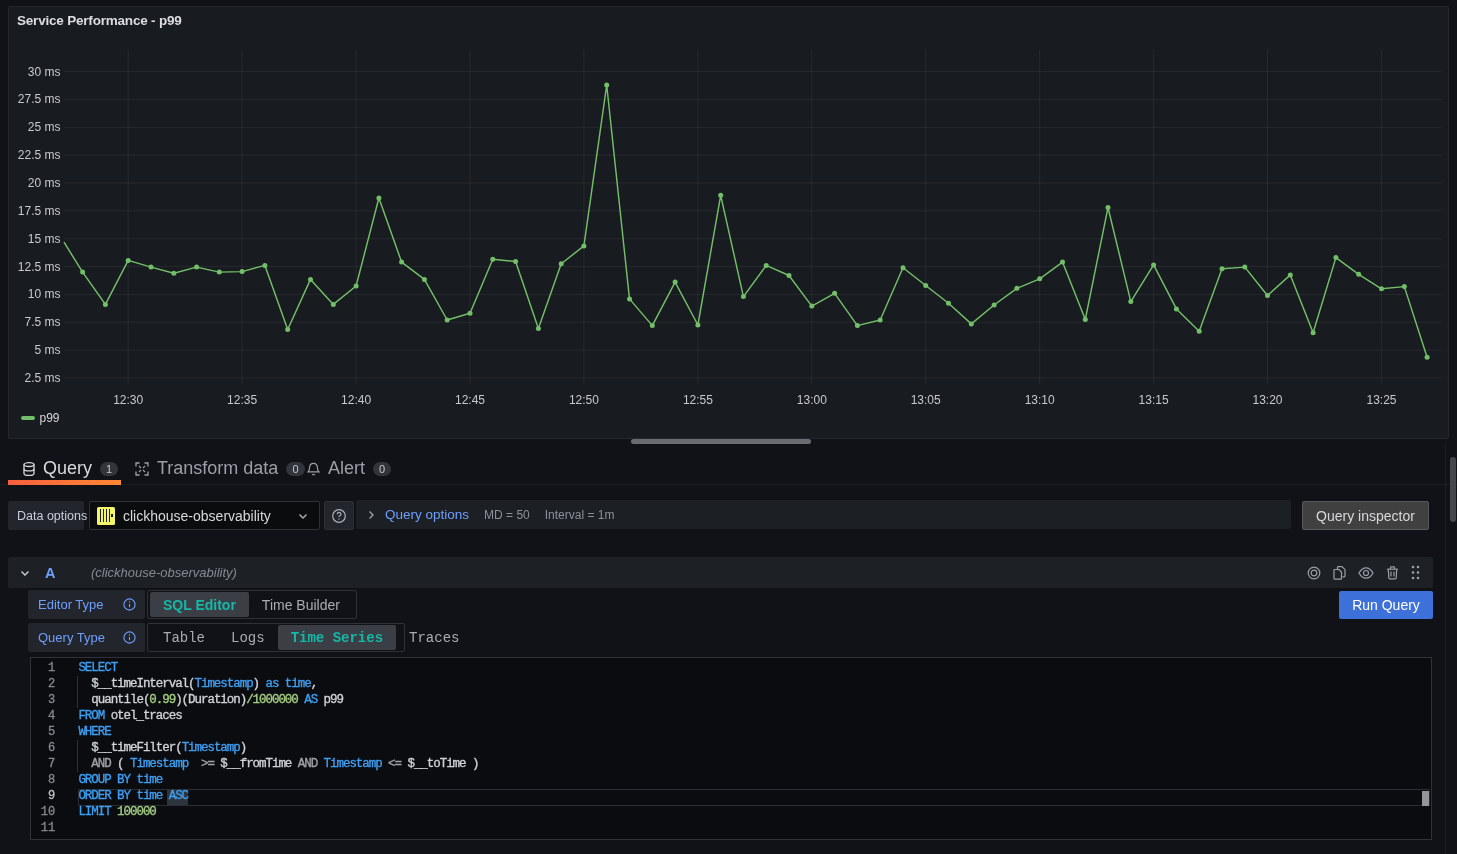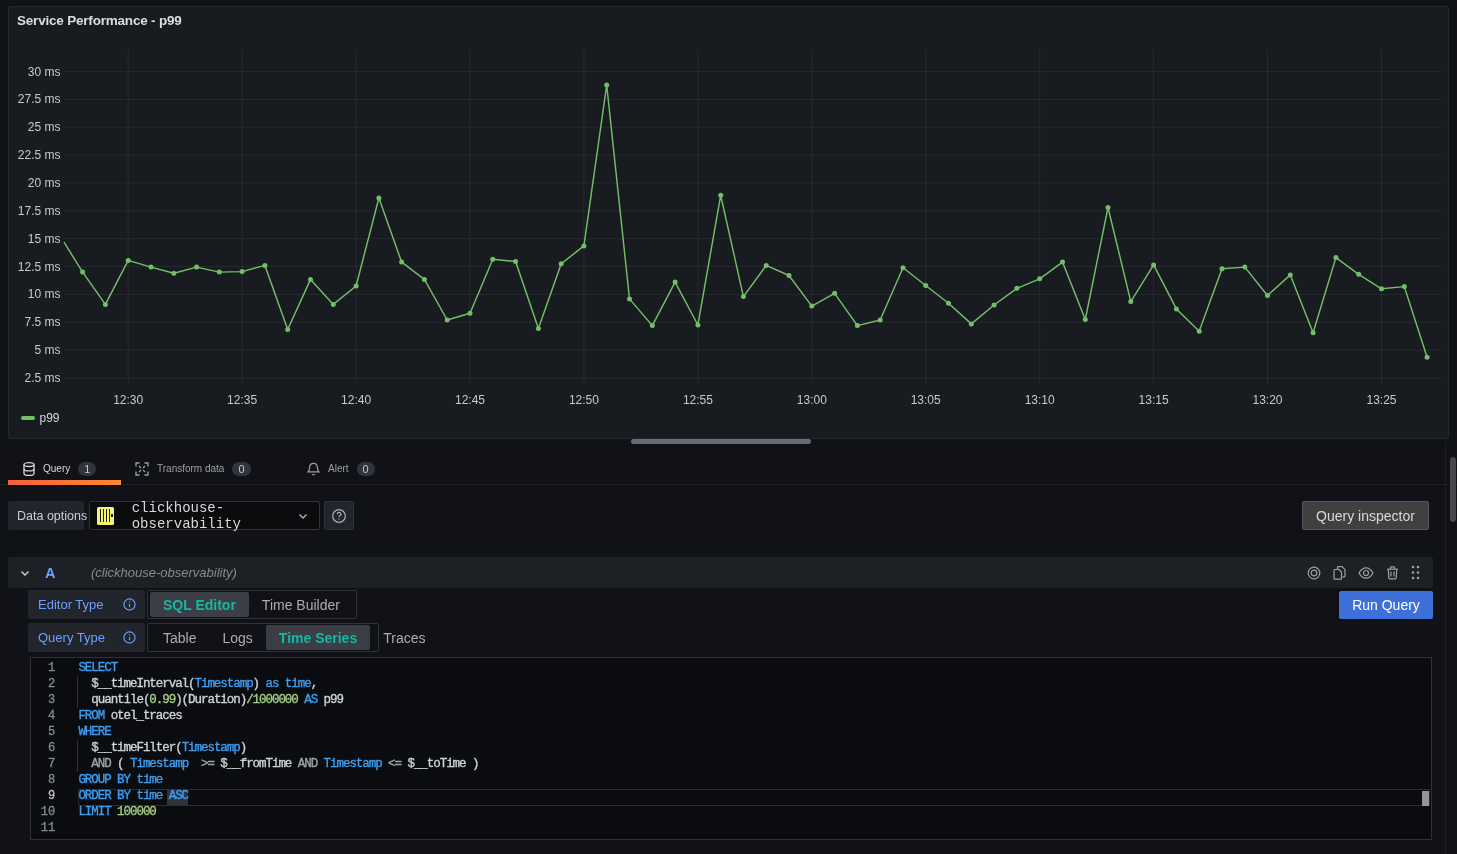--- a/index.html
+++ b/index.html
@@ -18,38 +18,38 @@
   font-size:12px; color:#d5d6da; }
 .legend .sw { width:14px; height:4px; border-radius:2px; background:#73BF69; margin-right:4.5px; }
 
 
 .splitter { position:absolute; left:631px; top:439px; width:180px; height:4.5px; border-radius:3px; background:#696c72; }
 
 
 .tabs { position:absolute; left:0; top:453px; width:1457px; height:32px; border-bottom:1px solid rgba(204,204,220,0.07); }
 .tab { position:absolute; top:0; height:31px; display:flex; align-items:center; }
 .tab .ticon { margin-right:8px; display:flex; }
-.tab .tlabel { font-size:10px; }
+.tab .tlabel { font-size:18px; }
 .tab.active .tlabel { color:#d8d9da; font-weight:500; }
 .tab .tlabel { color:#9d9fa6; }
 .badge { margin-left:8px; background:#31343a; color:#c5c6ca; border-radius:8px;
   font-size:11px; line-height:14px; padding:0 6px; height:14px; }
 .underline { position:absolute; left:8px; top:480px; width:113px; height:4.5px;
   background:linear-gradient(90deg,#F55F3E,#FF8833); }
 
 
 .lblbox { position:absolute; background:#22252b; border-radius:2px; display:flex; align-items:center; }
 .dslabel { left:8px; top:501px; width:76px; height:29px; padding-left:9px; white-space:nowrap;
   font-size:12.5px; font-weight:500; color:#ccccdc; }
 .dsselect { position:absolute; left:89px; top:501px; width:231px; height:29px; background:#0b0c0e;
   border:1px solid #2f3136; border-radius:2px; display:flex; align-items:center; }
 .chicon { width:18px; height:18px; margin-left:7px; border-radius:1.5px; background:#f3f56d; position:relative; }
 .chicon i { position:absolute; top:2.5px; width:1.6px; height:13px; background:#1c1e10; }
 .chicon .dot { position:absolute; width:1.8px; height:3.2px; top:7.5px; left:14.2px; background:#1c1e10; }
-.dstext { margin-left:18px; font-size:14px; color:#d8d9da;font-family:Liberation Mono, monospace; }
+.dstext { margin-left:8px; font-size:14px; color:#d8d9da; }
 .dscaret { position:absolute; right:10px; color:#aeb0b6; }
 .helpbtn { position:absolute; left:324px; top:501px; width:30px; height:29px; background:#22252b;
   border:1px solid #2f3136; border-radius:2px; display:flex; align-items:center; justify-content:center; }
 .qobar { position:absolute; left:356px; top:500px; width:935px; height:29px; background:#1c1f24;
   border-radius:2px; display:flex; align-items:center; }
 .qobar .caret { margin-left:10px; }
 .qolink { margin-left:9px; font-size:13.5px; font-weight:500; color:#6E9FFF; }
 .qometa { margin-left:15px; font-size:12px; color:#8e9097; }
 .qinspector { position:absolute; left:1302px; top:501px; width:127px; height:29px;
   border:1px solid #565860; border-radius:2px; background:#404040; display:flex;
@@ -64,21 +64,21 @@
 .aicons { position:absolute; right:13px; top:0; height:31px; display:flex; align-items:center; gap:12px; }
 
 
 .etlabel { left:28px; top:590px; width:117px; height:29px; padding-left:10px; }
 .qtlabel { left:28px; top:623px; width:117px; height:29px; padding-left:10px; }
 .bluelbl { font-size:13px; font-weight:500; color:#6E9FFF; }
 .infoi { position:absolute; right:9px; }
 .radiogrp { position:absolute; height:29px; border:1px solid #2f3136; border-radius:2px;
   background:#111217; display:flex; align-items:center; padding:2px; }
 .rg1 { left:147px; top:590px; width:210px; }
-.rg2 { left:147px; top:623px; width:232px; }
+.rg2 { left:147px; top:623px; width:258px;font-family:Liberation Mono, monospace; }
 .seg { height:25px; display:flex; align-items:center; justify-content:center; white-space:nowrap;
   font-size:14px; color:#aaacb2; border-radius:2px; padding:0 13px; }
 .seg.sel { background:#3b3e45; color:#14b8a6; font-weight:700; }
 .runbtn { position:absolute; left:1339px; top:591px; width:94px; height:28px; background:#3d71d9;
   border-radius:2px; display:flex; align-items:center; justify-content:center;
   font-size:14px; font-weight:500; color:#ffffff; }
 
 
 .codebox { position:absolute; left:30px; top:657px; width:1402px; height:183px;
   background:#0b0c0f; border:1px solid #303238; }
@@ -284,20 +284,30 @@
         </svg>
       </span>
   </div>
   <div class="helpbtn">
       <svg class="icon" width="16" height="16" viewBox="0 0 16 16" fill="none" stroke="#aeb0b6" stroke-width="1.2">
         <circle cx="8" cy="8" r="6.3"></circle>
         <path d="M6.3 6.2 a1.8 1.8 0 1 1 2.6 1.6 c-0.6 0.3 -0.9 0.6 -0.9 1.2"></path>
         <circle cx="8" cy="11" r="0.7" fill="#aeb0b6" stroke="none"></circle>
       </svg>
     </div>
+  <div class="qobar">
+    <span class="caret">
+        <svg class="icon" width="10" height="10" viewBox="0 0 10 10" fill="none" stroke="#9d9fa6" stroke-width="1.4">
+          <path d="M3.5 1.5 L7 5 L3.5 8.5"></path>
+        </svg>
+      </span>
+    <span class="qolink">Query options</span>
+    <span class="qometa">MD = 50</span>
+    <span class="qometa">Interval = 1m</span>
+  </div>
   <div class="qinspector">Query inspector</div>
 
   <div class="arow">
     <span class="chev">
         <svg class="icon" width="12" height="12" viewBox="0 0 12 12" fill="none" stroke="#d0d1d5" stroke-width="1.4">
           <path d="M2.5 4.5 L6 8 L9.5 4.5"></path>
         </svg>
       </span>
     <span class="qname">A</span>
     <span class="dsname">(clickhouse-observability)</span>

